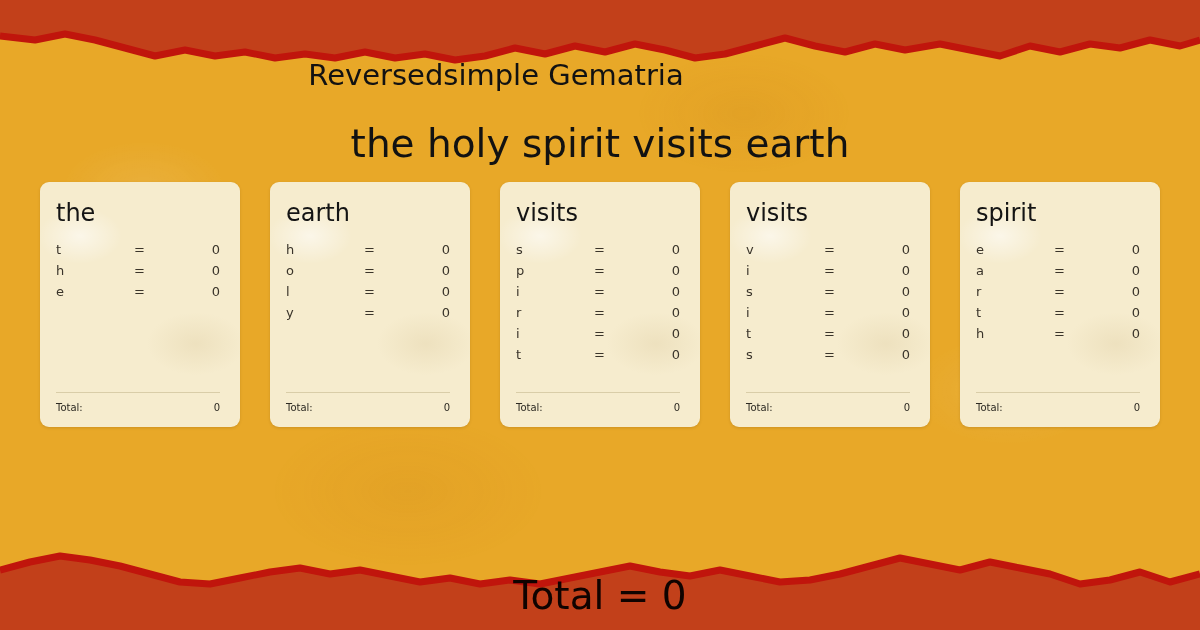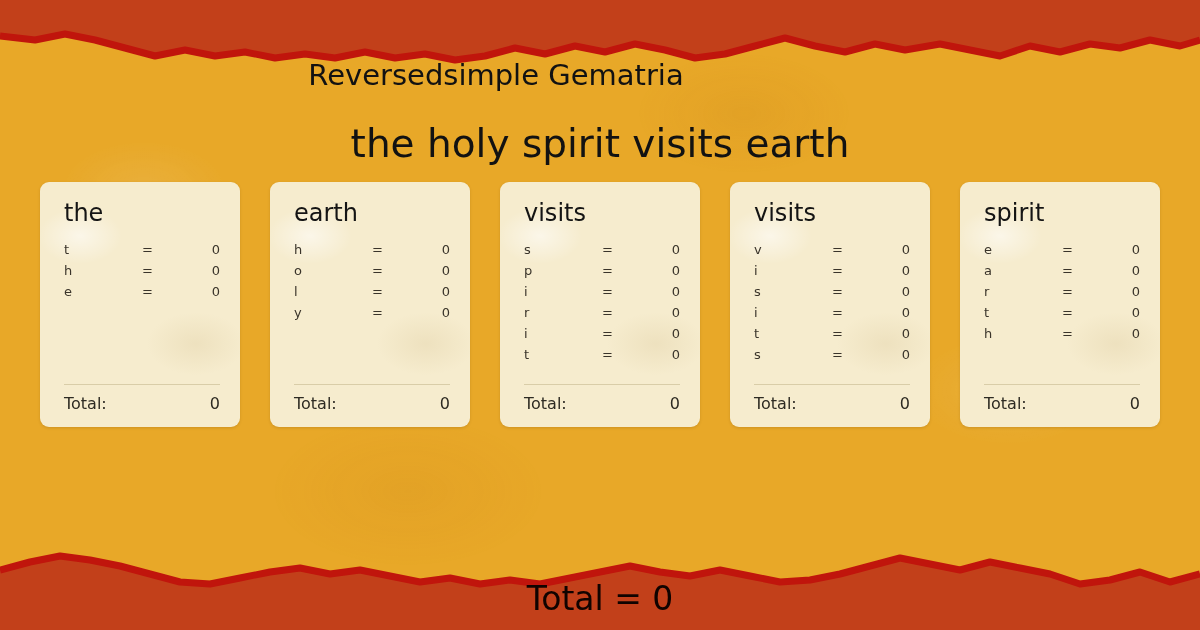--- a/index.html
+++ b/index.html
@@ -90,21 +90,21 @@
 
   .card {
     width: 200px;
     min-height: 245px;
     box-sizing: border-box;
     background: #F6ECCE;
     background-image:
       radial-gradient(ellipse 60px 40px at 20% 22%, rgba(255,255,255,.55), rgba(255,255,255,0) 70%),
       radial-gradient(ellipse 70px 45px at 78% 66%, rgba(200,175,120,.18), rgba(0,0,0,0) 70%);
     border-radius: 9px;
-    padding: 18px 20px 14px 24px;
+    padding: 18px 20px 14px 16px;
     display: flex;
     flex-direction: column;
     box-shadow: 0 1px 3px rgba(90,50,0,.18);
   }
 
   .card-word {
     font-size: 24px;
     color: #141414;
     line-height: 1.1;
     margin-bottom: 16px;
@@ -125,31 +125,31 @@
 
   .divider {
     border-top: 1px solid #d9cda8;
     margin: 6px 0 9px 0;
   }
 
   .total-row {
     display: flex;
     justify-content: space-between;
     align-items: baseline;
-    font-size: 16px;
+    font-size: 10px;
     color: #2d2a22;
   }
 
   .grand-total {
     position: absolute;
     left: 0;
     bottom: 12px;
     width: 1200px;
     text-align: center;
-    font-size: 33px;
+    font-size: 39px;
     color: #100300;
     z-index: 6;
   }
 </style>
 </head>
 <body>
 
 <div id="poster">
 
   <div class="paper-noise"></div>

